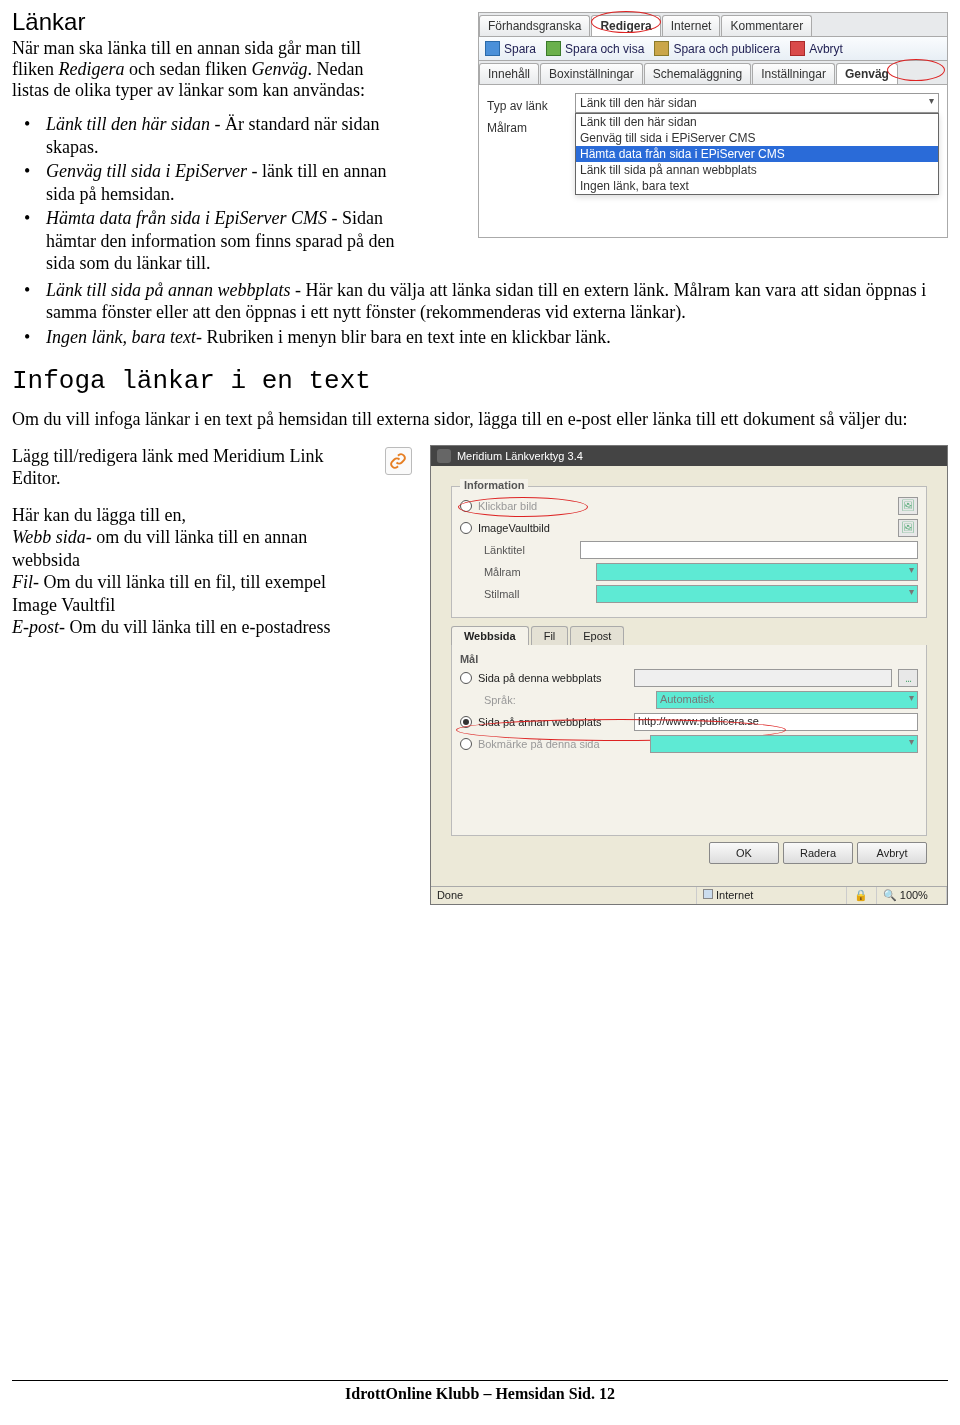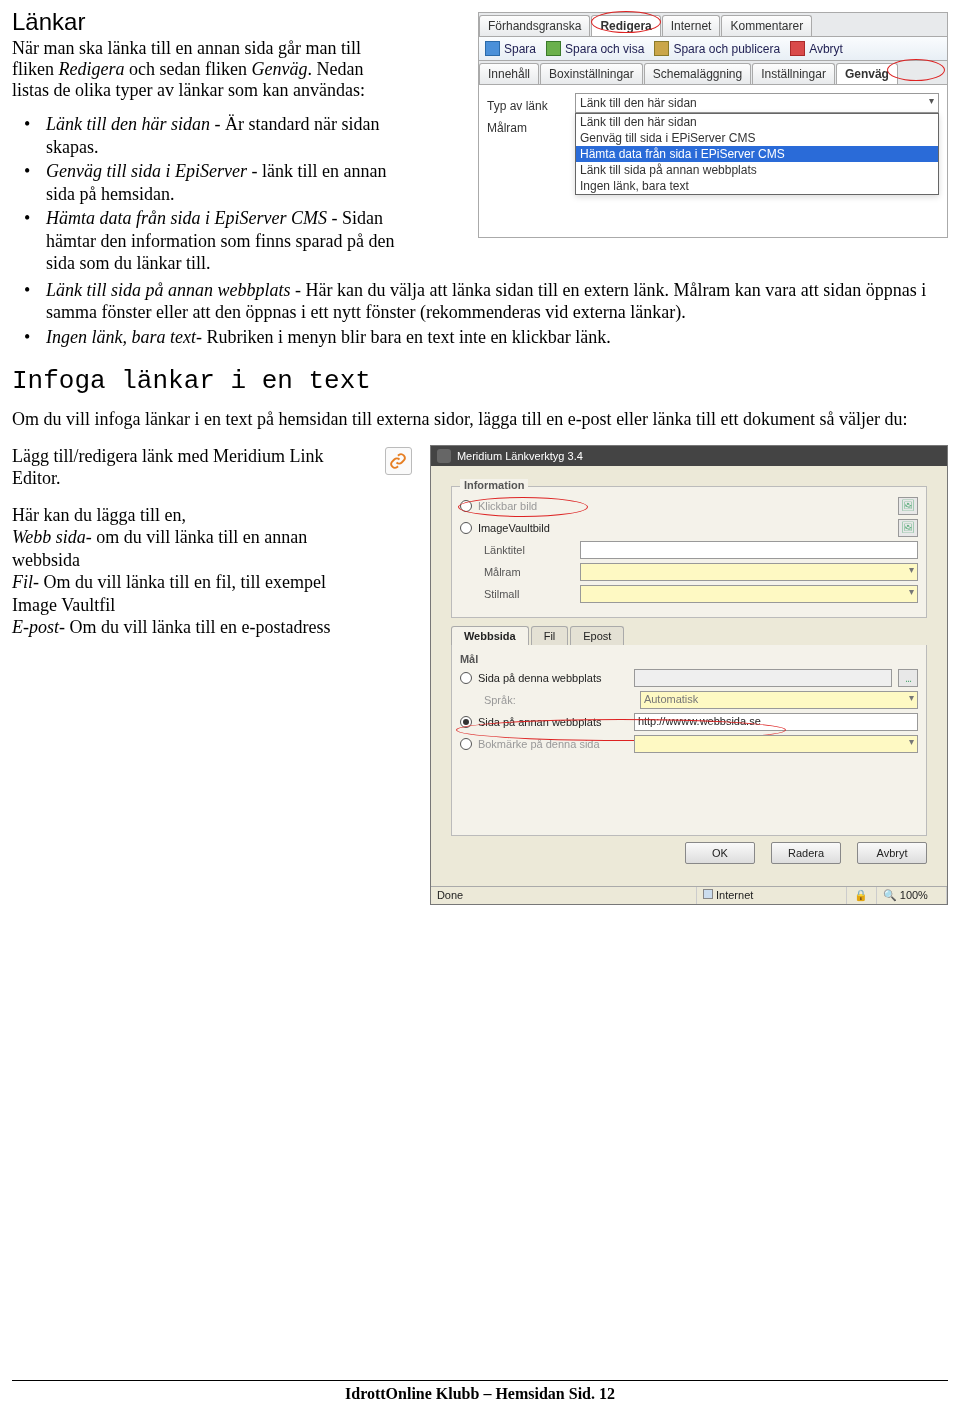--- a/index.html
+++ b/index.html
@@ -81,29 +81,29 @@
   .s2-title .logo { width: 14px; height: 14px; background: #666; border-radius: 3px; display: inline-block; }
   .s2-inner { padding: 20px; }
   .s2-group { border: 1px solid #bbb; background: #f4f2ea; padding: 6px 8px 10px 8px; position: relative; }
   .s2-group-title { position: absolute; top: -8px; left: 8px; background: #f4f2ea; padding: 0 4px; font-weight: bold; color: #555; }
   .s2-row { display: flex; align-items: center; gap: 6px; margin: 4px 0; }
   .s2-radio { width: 12px; height: 12px; border: 1px solid #555; border-radius: 50%; display:inline-flex; align-items:center; justify-content:center; background:#fff;}
   .s2-radio.ck::after { content:""; width:6px;height:6px;background:#333;border-radius:50%; }
   .s2-lbl { width: 90px; color: #555; }
   .s2-lbl.dim { color: #999; }
   .s2-input { flex: 1; border: 1px solid #999; background: #fff; height: 18px; padding: 1px 3px; }
-  .s2-select { flex: 1; border: 1px solid #999; background: #fef9c3; height: 18px; padding: 1px 3px; position:relative; color:#777;}
+  .s2-select { flex: 1; border: 1px solid #999; background: #5eead4; height: 18px; padding: 1px 3px; position:relative; color:#777;margin-left:16px;}
   .s2-select::after{content:"▾";position:absolute;right:3px;top:0;font-size:10px;}
   .s2-imgbtn { width: 20px; height: 18px; border: 1px solid #999; background: #e8e8e8; display:inline-flex;align-items:center;justify-content:center;color:#5a7;}
   .s2-tabs { display: flex; margin-top: 8px; }
   .s2-tab { padding: 3px 12px; border: 1px solid #aaa; border-bottom: none; background: #e4e1d4; margin-right: 2px; border-top-left-radius:3px;border-top-right-radius:3px; cursor:pointer;}
   .s2-tab.active { background: #f4f2ea; font-weight: bold; }
   .s2-group2 { border: 1px solid #bbb; background: #f4f2ea; padding: 8px; border-top:none;}
   .s2-h { font-weight: bold; color: #555; margin-bottom: 4px; }
-  .s2-btnbar { display: flex; justify-content: flex-end; gap: 16px; padding: 6px 0 2px 0; }
+  .s2-btnbar { display: flex; justify-content: flex-end; gap: 4px; padding: 6px 0 2px 0; }
   .s2-btn { width: 70px; height: 22px; border: 1px solid #888; background: linear-gradient(#fafafa,#ddd); text-align:center; line-height:20px; cursor:pointer; border-radius:2px;}
   .s2-status { display:flex; border-top:1px solid #aaa; background:#ece9d8; font-size:11px;}
   .s2-status > div { border-right:1px solid #ccc; padding:2px 6px; }
   .s2-status .flex { flex:1; }
   .dots { letter-spacing:-1px; }
 
   .red-ellipse { position:absolute; border:1.5px solid #d22; border-radius:50%; pointer-events:none; }
 
   .footer {
     position: absolute; bottom: 22px; left: 12px; right: 12px;
@@ -263,21 +263,21 @@
           <div class="s2-imgbtn dots">...</div>
         </div>
         <div class="s2-row">
           <span style="width:18px;"></span>
           <span class="s2-lbl dim" style="width:150px;">Språk:</span>
           <div class="s2-select">Automatisk</div>
         </div>
         <div class="s2-row">
           <span class="s2-radio ck"></span>
           <span style="width:150px;">Sida på annan webbplats</span>
-          <div class="s2-input">http://wwww.webbsida.se</div>
+          <div class="s2-input">http://wwww.publicera.se</div>
         </div>
         <span class="red-ellipse" style="left:4px;top:74px;width:330px;height:22px;"></span>
         <div class="s2-row">
           <span class="s2-radio"></span>
           <span class="s2-lbl dim" style="width:150px;">Bokmärke på denna sida</span>
           <div class="s2-select"></div>
         </div>
         <div style="height:70px;"></div>
       </div>
 

